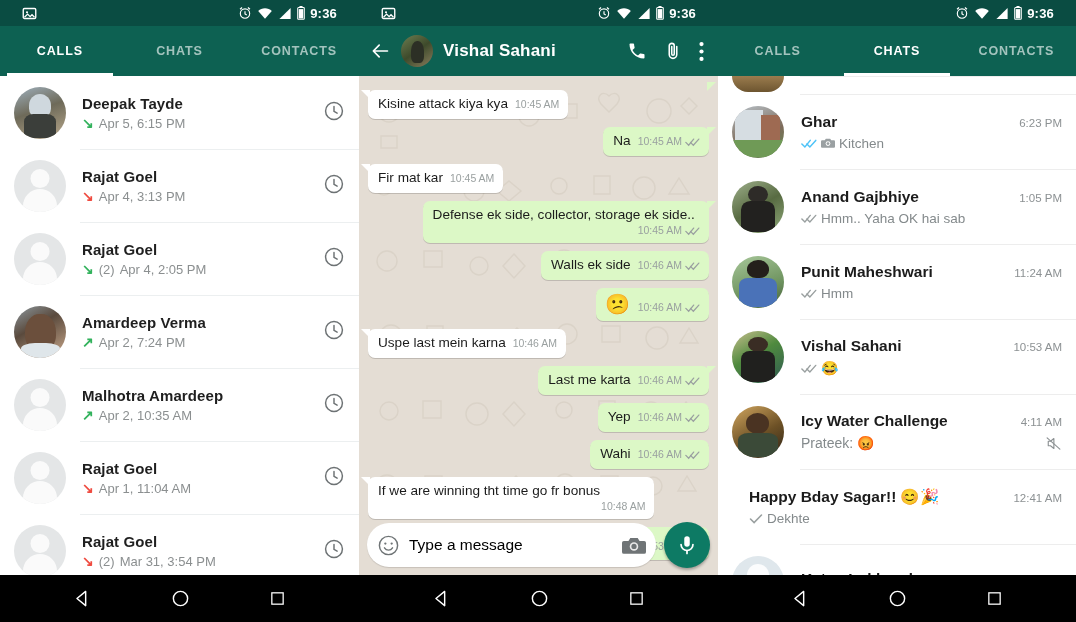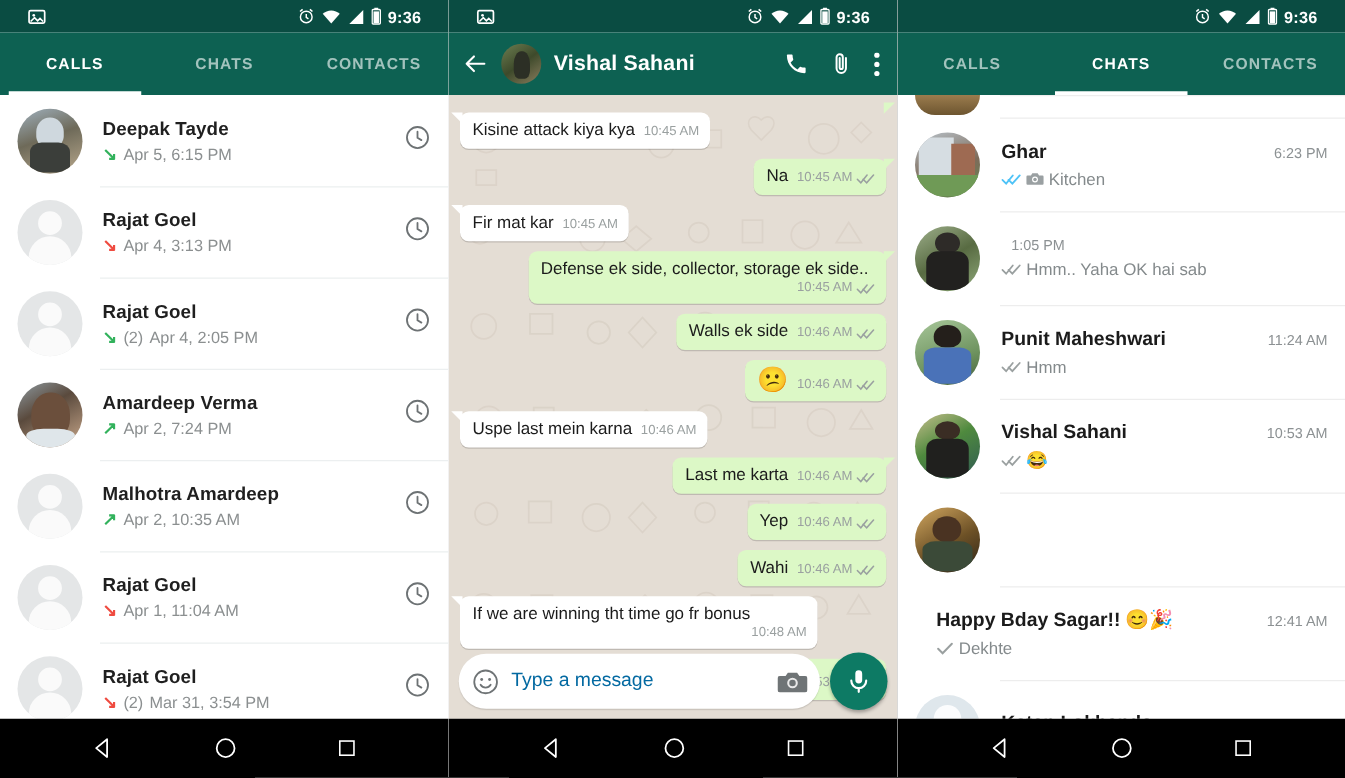--- a/index.html
+++ b/index.html
@@ -171,21 +171,21 @@
   
   .inputbar {
     position: absolute; left: 0; right: 0; bottom: 0;
     padding: 7px 8px; display: flex; align-items: center; gap: 8px;
   }
   .inputfield {
     flex: 1; height: 44px; background: #fff; border-radius: 22px;
     display: flex; align-items: center; padding: 0 10px; gap: 9px;
     box-shadow: 0 1px 1px rgba(0,0,0,.13);
   }
-  .placeholder { flex: 1; font-size: 15.5px; color: #0369a1; }
+  .placeholder { flex: 1; font-size: 15.5px; color: #000000; }
   .fab {
     width: 46px; height: 46px; border-radius: 50%; background: #0d7a64;
     display: flex; align-items: center; justify-content: center;
     flex: 0 0 46px; box-shadow: 0 2px 3px rgba(0,0,0,.3); cursor: pointer;
   }
 
   
   .navbar {
     position: absolute; left: 0; right: 0; bottom: 0; height: 47px;
     background: #000; display: flex; align-items: center;
@@ -786,20 +786,21 @@
         </div>
       </div>
 
       <div class="crow">
         <div class="avatar" style="background:linear-gradient(150deg,#9fb08c 0%,#586b42 50%,#8fa97a 100%);">
           <div style="position:absolute;left:30%;top:10%;width:40%;height:34%;background:#2e2b28;border-radius:50%;"></div>
           <div style="position:absolute;left:18%;top:40%;width:64%;height:60%;background:#22211f;border-radius:28% 28% 0 0;"></div>
         </div>
         <div class="crow-body">
           <div class="crow-top">
+            <span class="crow-name">Anand Gajbhiye</span>
             <span class="crow-time">1:05 PM</span>
           </div>
           <div class="crow-bot">
             <span class="ticks">
               <svg width="16" height="11" viewBox="0 0 18 11">
                   <path d="M1 6l3.4 3.4L10.4 2" fill="none" stroke="#9aa0a0" stroke-width="1.6" stroke-linecap="round"></path>
                   <path d="M6.6 6L10 9.4 16.6 2" fill="none" stroke="#9aa0a0" stroke-width="1.6" stroke-linecap="round"></path>
                 </svg>
             </span>
             <span class="crow-msg">Hmm.. Yaha OK hai sab</span>
@@ -849,20 +850,35 @@
             <span class="crow-msg emoji">😂</span>
           </div>
         </div>
       </div>
 
       <div class="crow">
         <div class="avatar" style="background:linear-gradient(150deg,#d2a760 0%,#6d5126 55%,#2d2418 100%);">
           <div style="position:absolute;left:26%;top:14%;width:46%;height:40%;background:#4a3322;border-radius:50%;"></div>
           <div style="position:absolute;left:12%;top:52%;width:76%;height:48%;background:#3b4a38;border-radius:26% 26% 0 0;"></div>
         </div>
+        <div class="crow-body">
+          <div class="crow-top">
+            <span class="crow-name">Icy Water Challenge</span>
+            <span class="crow-time">4:11 AM</span>
+          </div>
+          <div class="crow-bot">
+            <span class="crow-msg emoji">Prateek: 😡</span>
+            <span class="crow-badge">
+              <svg width="17" height="15" viewBox="0 0 22 20">
+                  <path d="M4 7h3l4.5-3.6v13.2L7 13H4z" fill="none" stroke="#8c9193" stroke-width="1.5" stroke-linejoin="round"></path>
+                  <path d="M2.5 2.5l17 15" stroke="#8c9193" stroke-width="1.5" stroke-linecap="round"></path>
+                </svg>
+            </span>
+          </div>
+        </div>
       </div>
 
       <div class="crow">
         <div class="crow-body">
           <div class="crow-top">
             <span class="crow-name">Happy Bday Sagar!! 😊🎉</span>
             <span class="crow-time">12:41 AM</span>
           </div>
           <div class="crow-bot">
             <span class="ticks">

